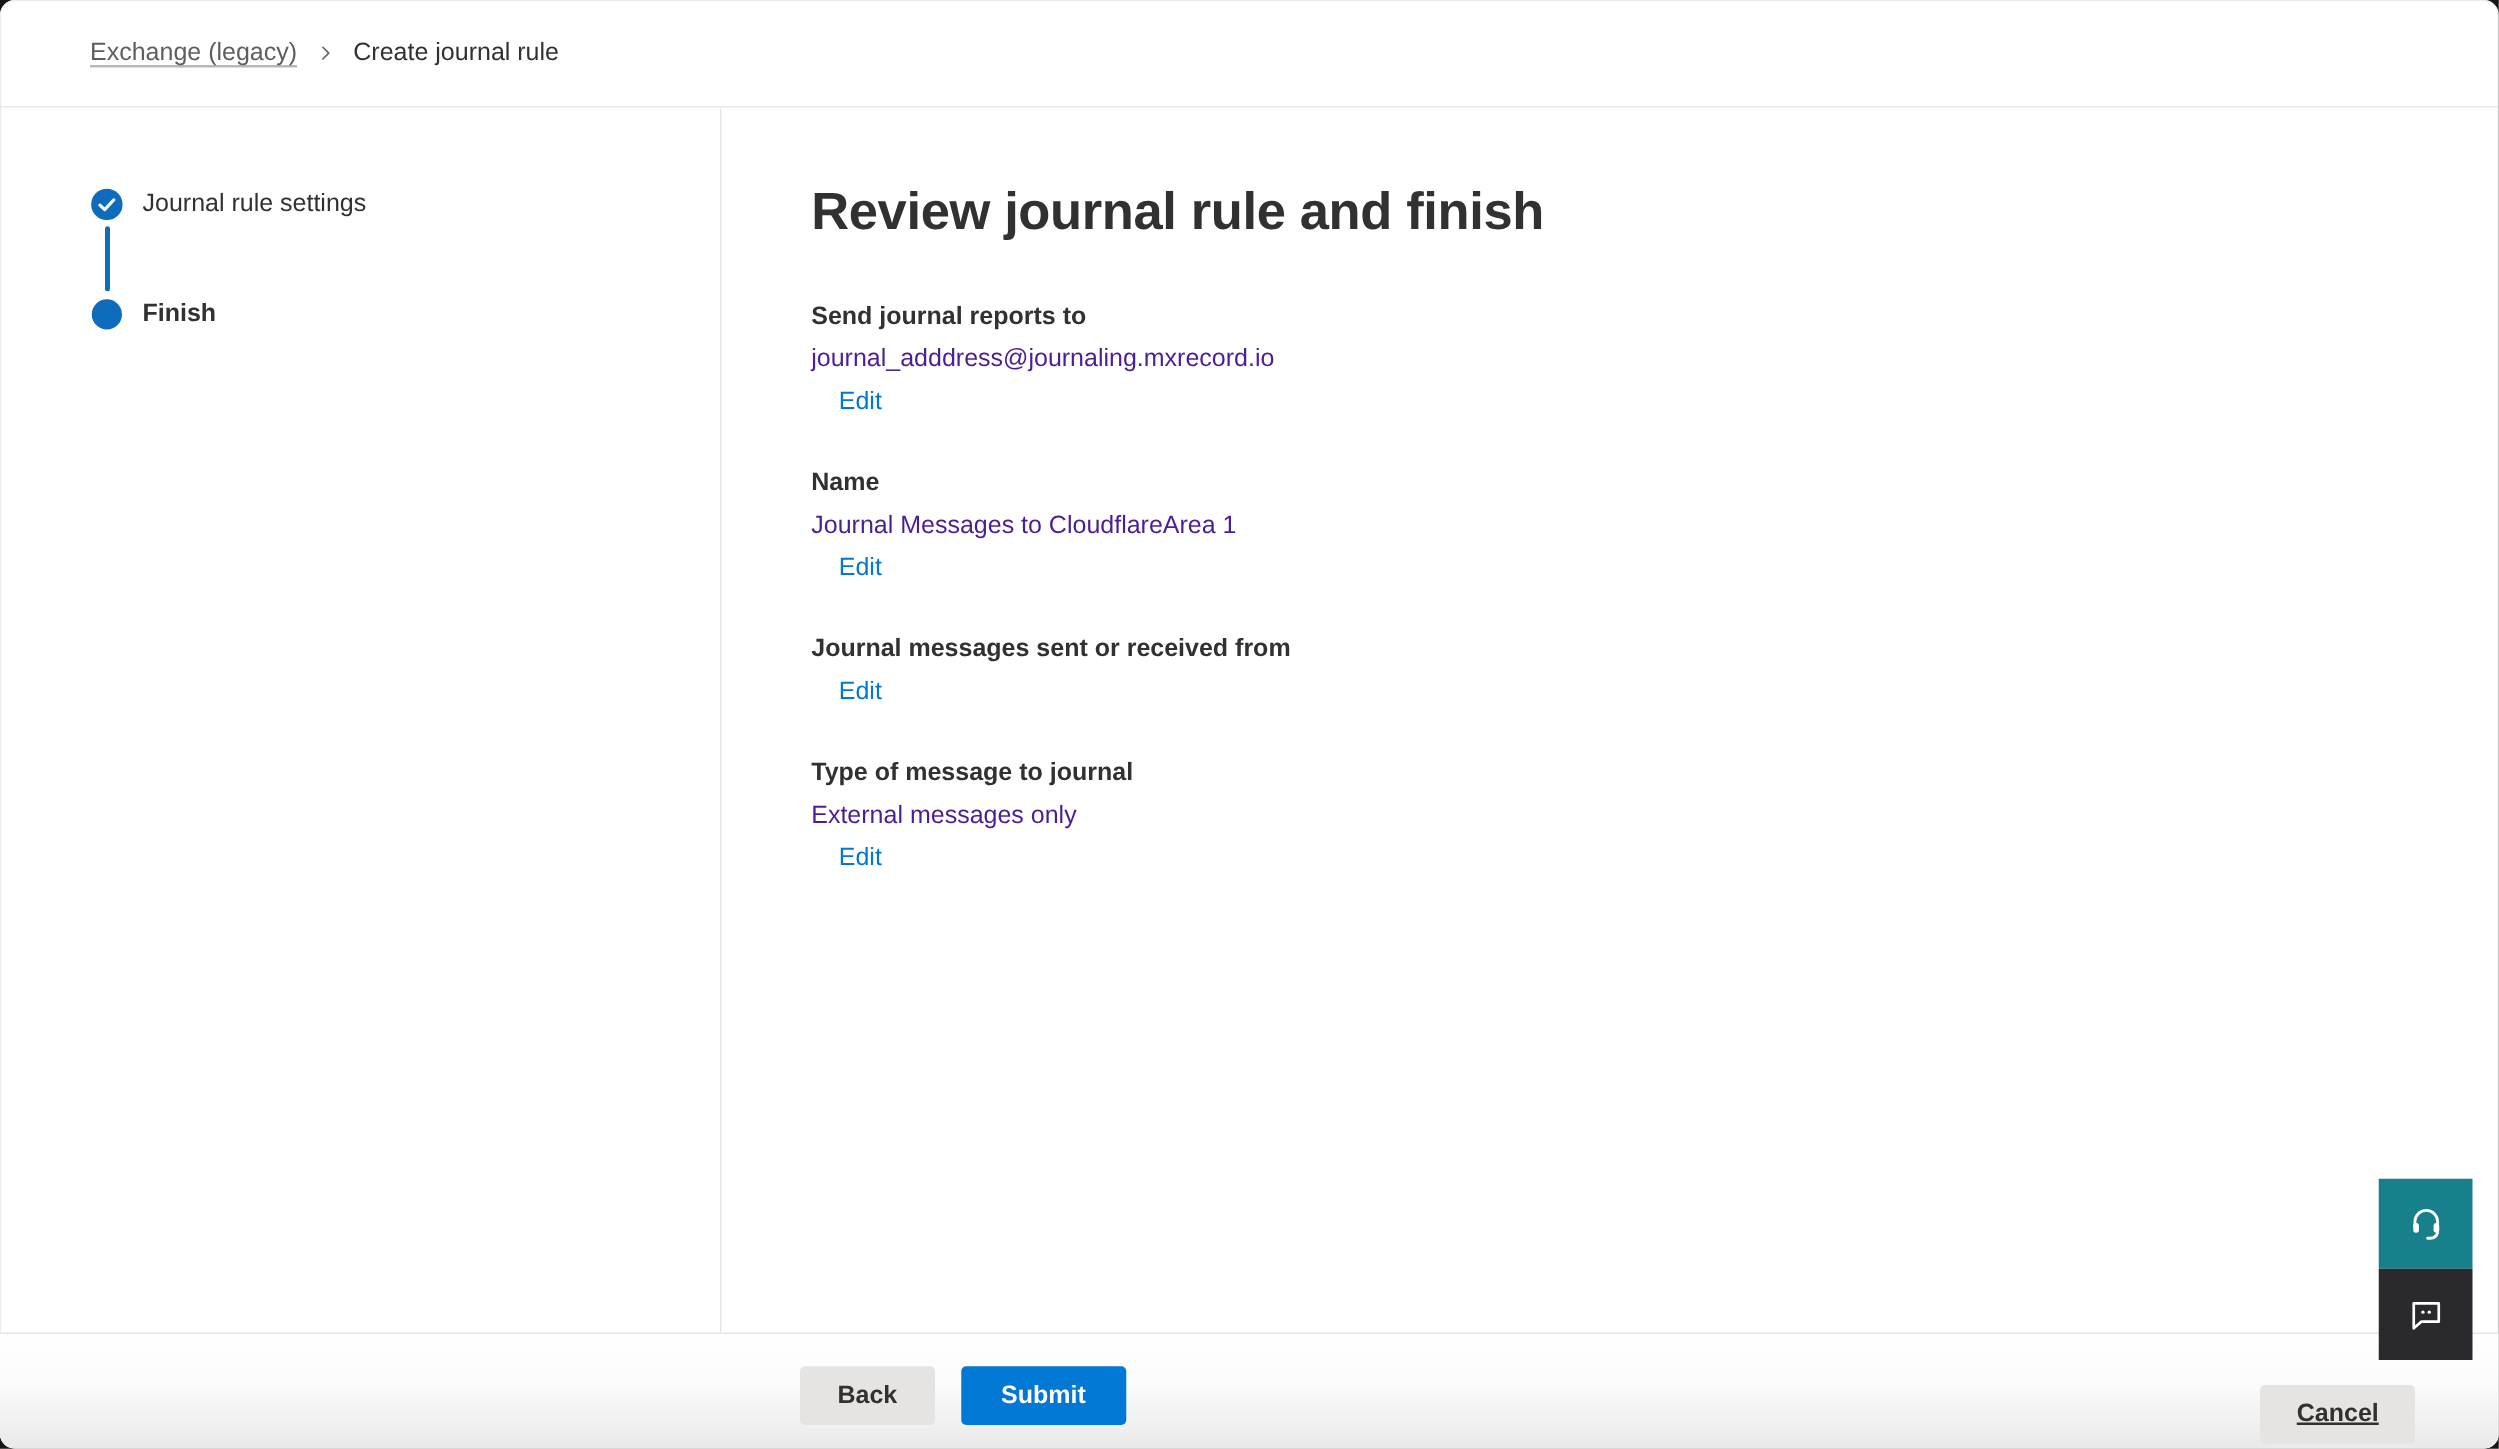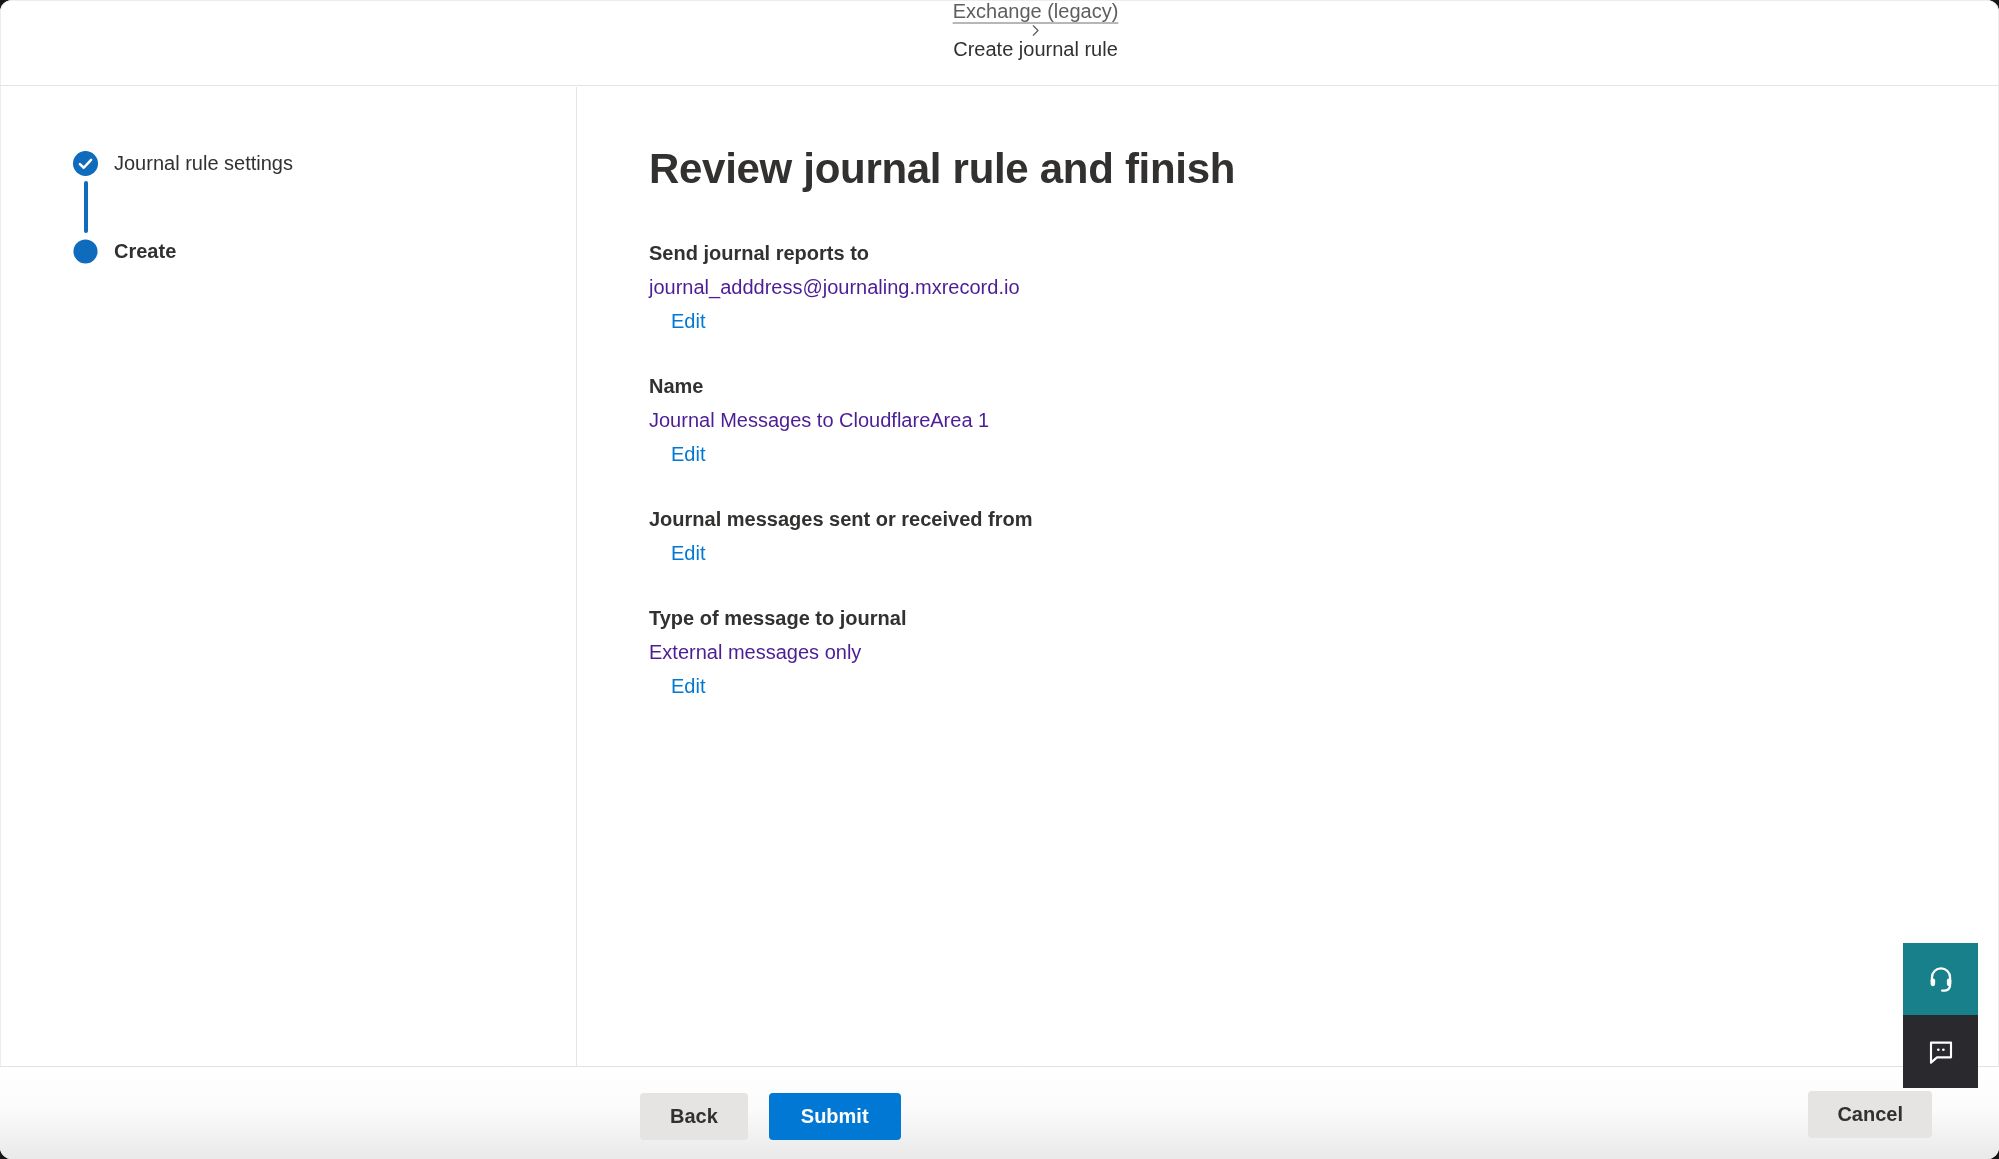--- a/index.html
+++ b/index.html
@@ -29,21 +29,20 @@
     font-size: 20px;
   }
 
   
   .breadcrumb-bar {
     height: 86px;
     border-bottom: 1px solid var(--border-light);
     display: flex;
     align-items: center;
     padding-left: 72px;
-    flex-direction: column;
   }
   .crumb-link {
     color: var(--text-gray);
     text-decoration: underline;
     text-decoration-color: #b9b7b5;
     text-underline-offset: 4px;
     cursor: pointer;
     white-space: nowrap;
   }
   .crumb-sep {
@@ -130,23 +129,24 @@
     left: 640px;
     top: 26px;
     display: flex;
     gap: 21px;
   }
   .btn-secondary { background: #e5e4e3; padding: 0 30px; }
   .btn-primary { background: var(--accent); color: #fff; padding: 0 32px; }
   .btn-cancel {
     position: absolute;
     right: 67px;
-    top: 24px;
+    top: 41px;
     background: #e5e4e3;
     padding: 0 29px;
+    text-decoration: underline;
   }
 
   
   .floating-stack {
     position: absolute;
     top: 943px;
     right: 21px;
     width: 75px;
     display: flex;
     flex-direction: column;
@@ -188,21 +188,21 @@
           <circle cx="14" cy="14" r="13" fill="#0f6cbd"></circle>
           <path d="M8.2 14.6 L12.2 18.4 L19.8 10.2" stroke="#fff" stroke-width="2.6" fill="none" stroke-linecap="round" stroke-linejoin="round"></path>
         </svg>
         <span class="step-label">Journal rule settings</span>
       </div>
       <div class="step-connector"></div>
       <div class="step-row">
         <svg class="step-icon" viewBox="0 0 28 28">
           <circle cx="14" cy="14" r="12.5" fill="#0f6cbd"></circle>
         </svg>
-        <span class="step-label current">Create</span>
+        <span class="step-label current">Finish</span>
       </div>
     </nav>
 
     <main class="content">
       <h1 class="page-title">Review journal rule and finish</h1>
 
       <div class="section">
         <div class="section-label">Send journal reports to</div>
         <div class="section-value">journal_adddress@journaling.mxrecord.io</div>
         <div class="edit-row"><span class="edit-link">Edit</span></div>

